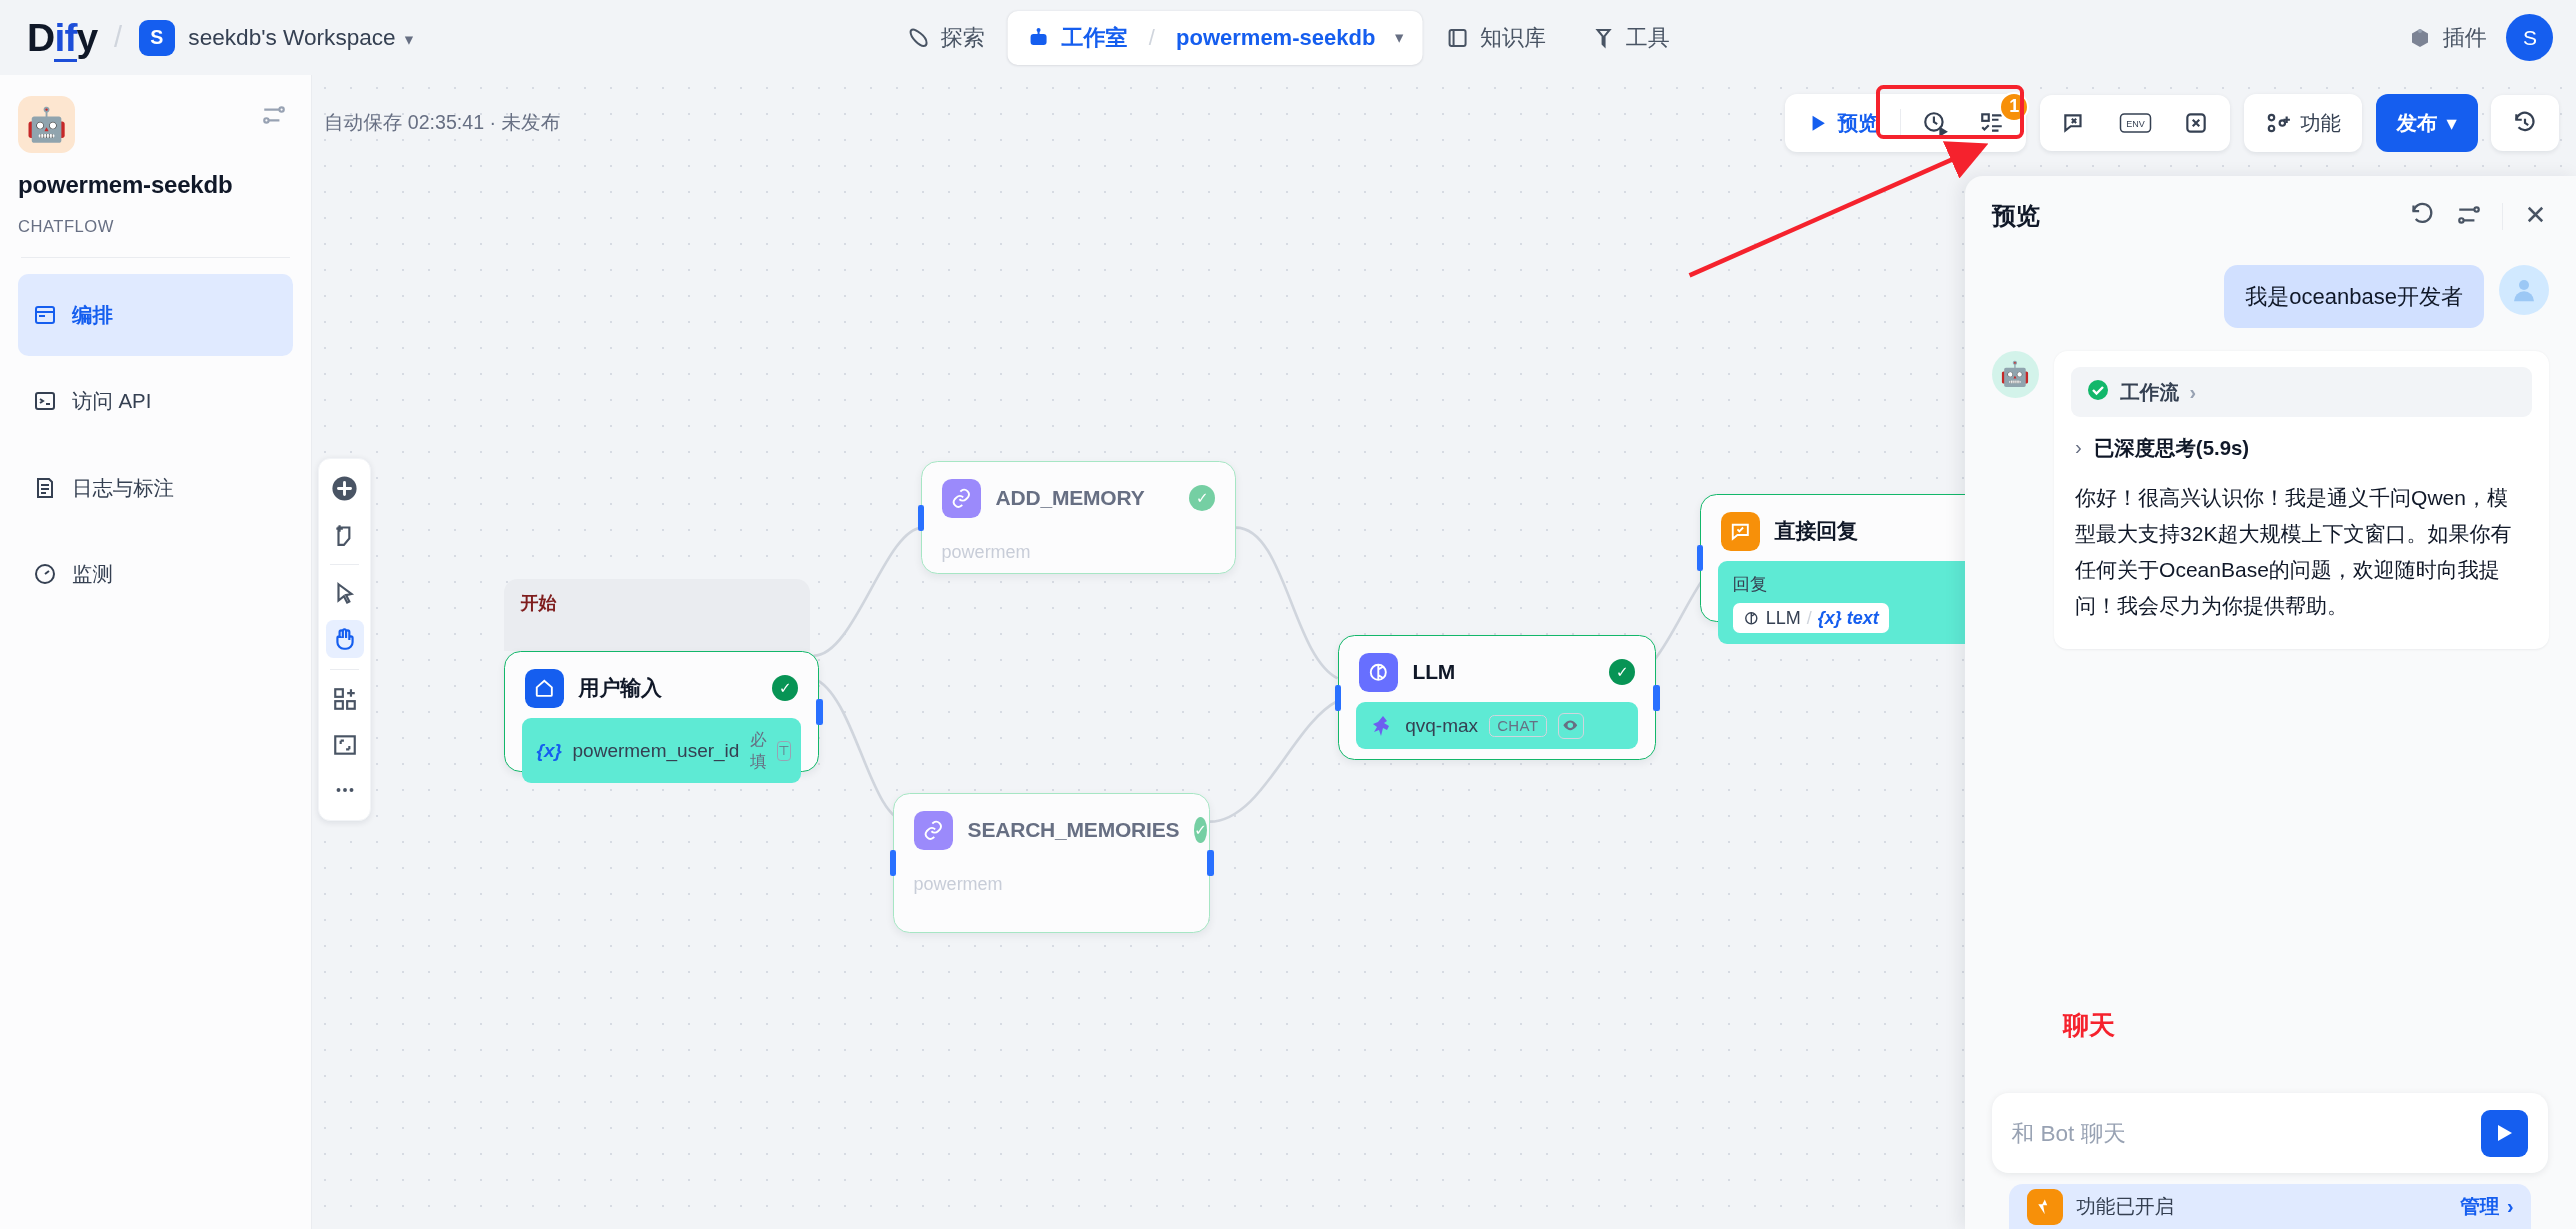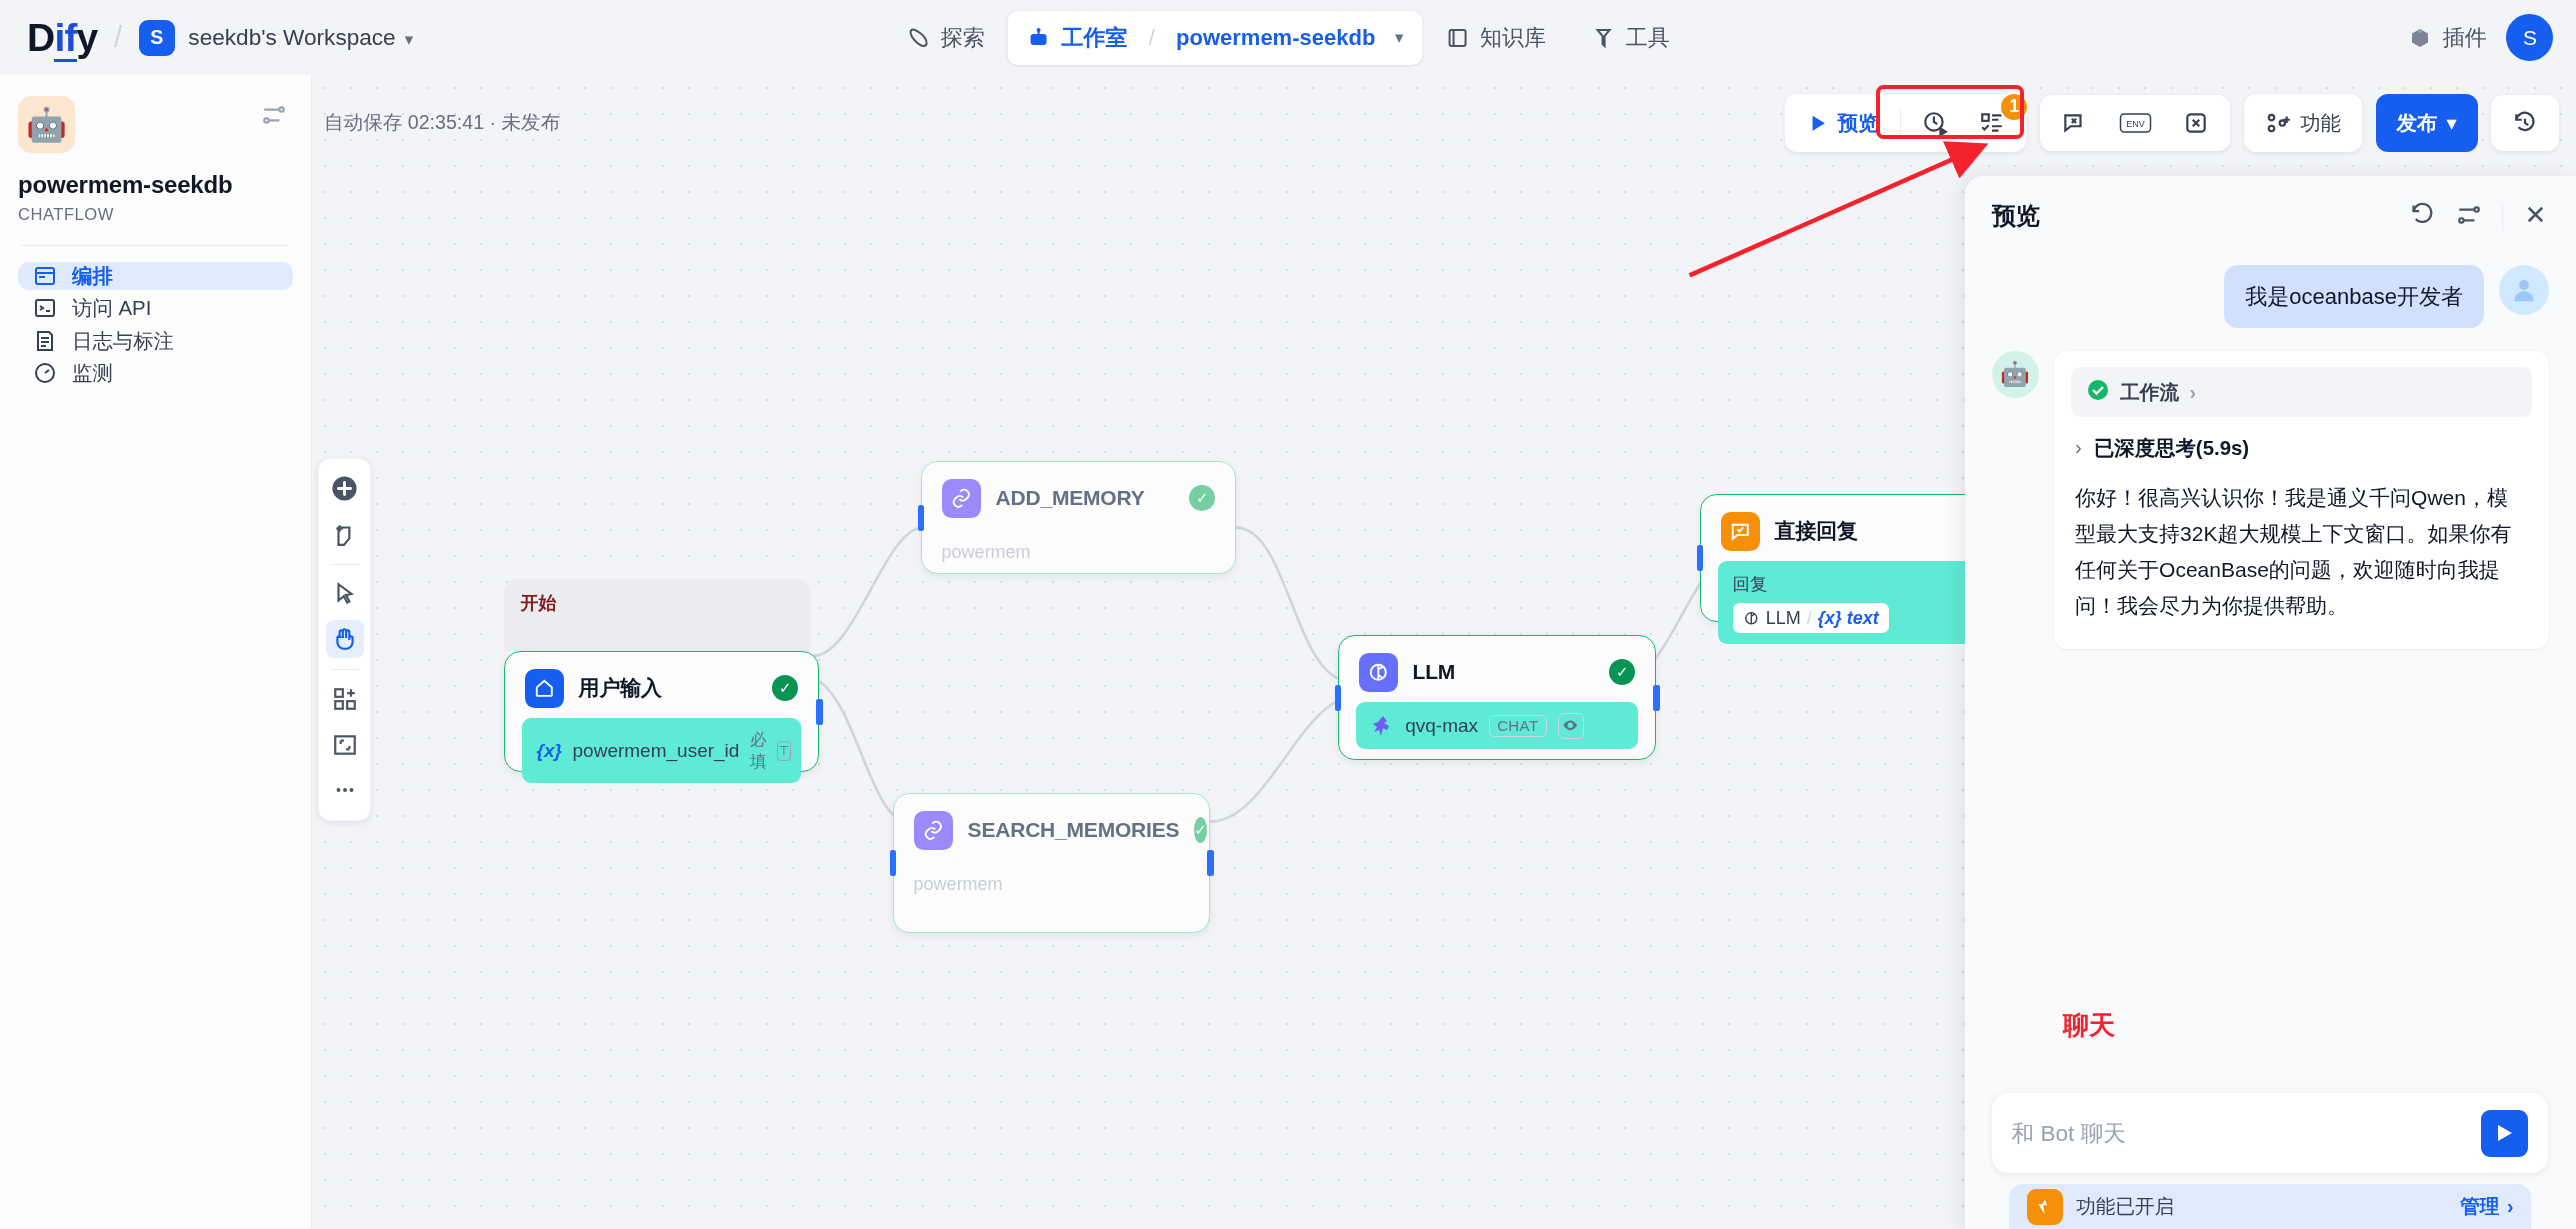--- a/index.html
+++ b/index.html
@@ -60,25 +60,25 @@
     background: #fcfcfd; border-right: 0.8px solid #eaecf0;
     padding: 21px 18px;
   }
   .app-head { display: flex; align-items: flex-start; justify-content: space-between; }
   .app-emoji {
     width: 57px; height: 57px; border-radius: 13.6px; background: #fde6d0;
     display: flex; align-items: center; justify-content: center; font-size: 33px;
   }
   .icon-btn-sm { color: #98a2b3; padding: 6px; }
   .app-title { margin-top: 18px; font-size: 24px; font-weight: 700; color: #101828; letter-spacing: -0.2px; }
-  .app-type { margin-top: 6px; font-size: 16.6px; color: #676f83; letter-spacing: 0.5px; }
+  .app-type { margin-top: 18px; font-size: 16.6px; color: #676f83; letter-spacing: 0.5px; }
   .divider { height: 0.8px; background: #eaecf0; margin: 19.6px 3px 16.6px 3px; }
   .side-item {
     display: flex; align-items: center; gap: 15px;
-    padding: 0 15px; border-radius: 10.6px; margin-bottom: 4.5px;
+    padding: 27px 15px; border-radius: 10.6px; margin-bottom: 4.5px;
     font-size: 20.4px; color: #354052; font-weight: 500;
   }
   .side-item.active { background: #e0eaff; color: #155eef; font-weight: 700; }
 
   
   .canvas {
     position: absolute; top: 75px; left: 312px; width: 2264px; height: 1154px;
     background-color: #f2f4f7;
     background-image: radial-gradient(circle, #d7dbe3 1.5px, transparent 1.5px);
     background-size: 26px 26px;

